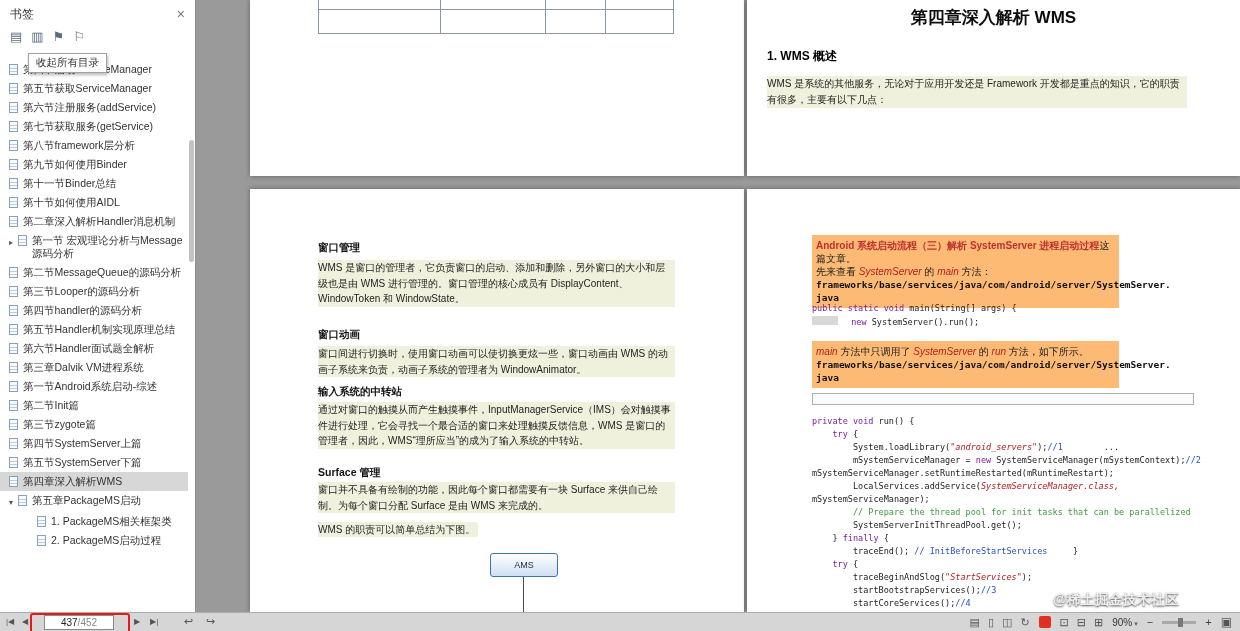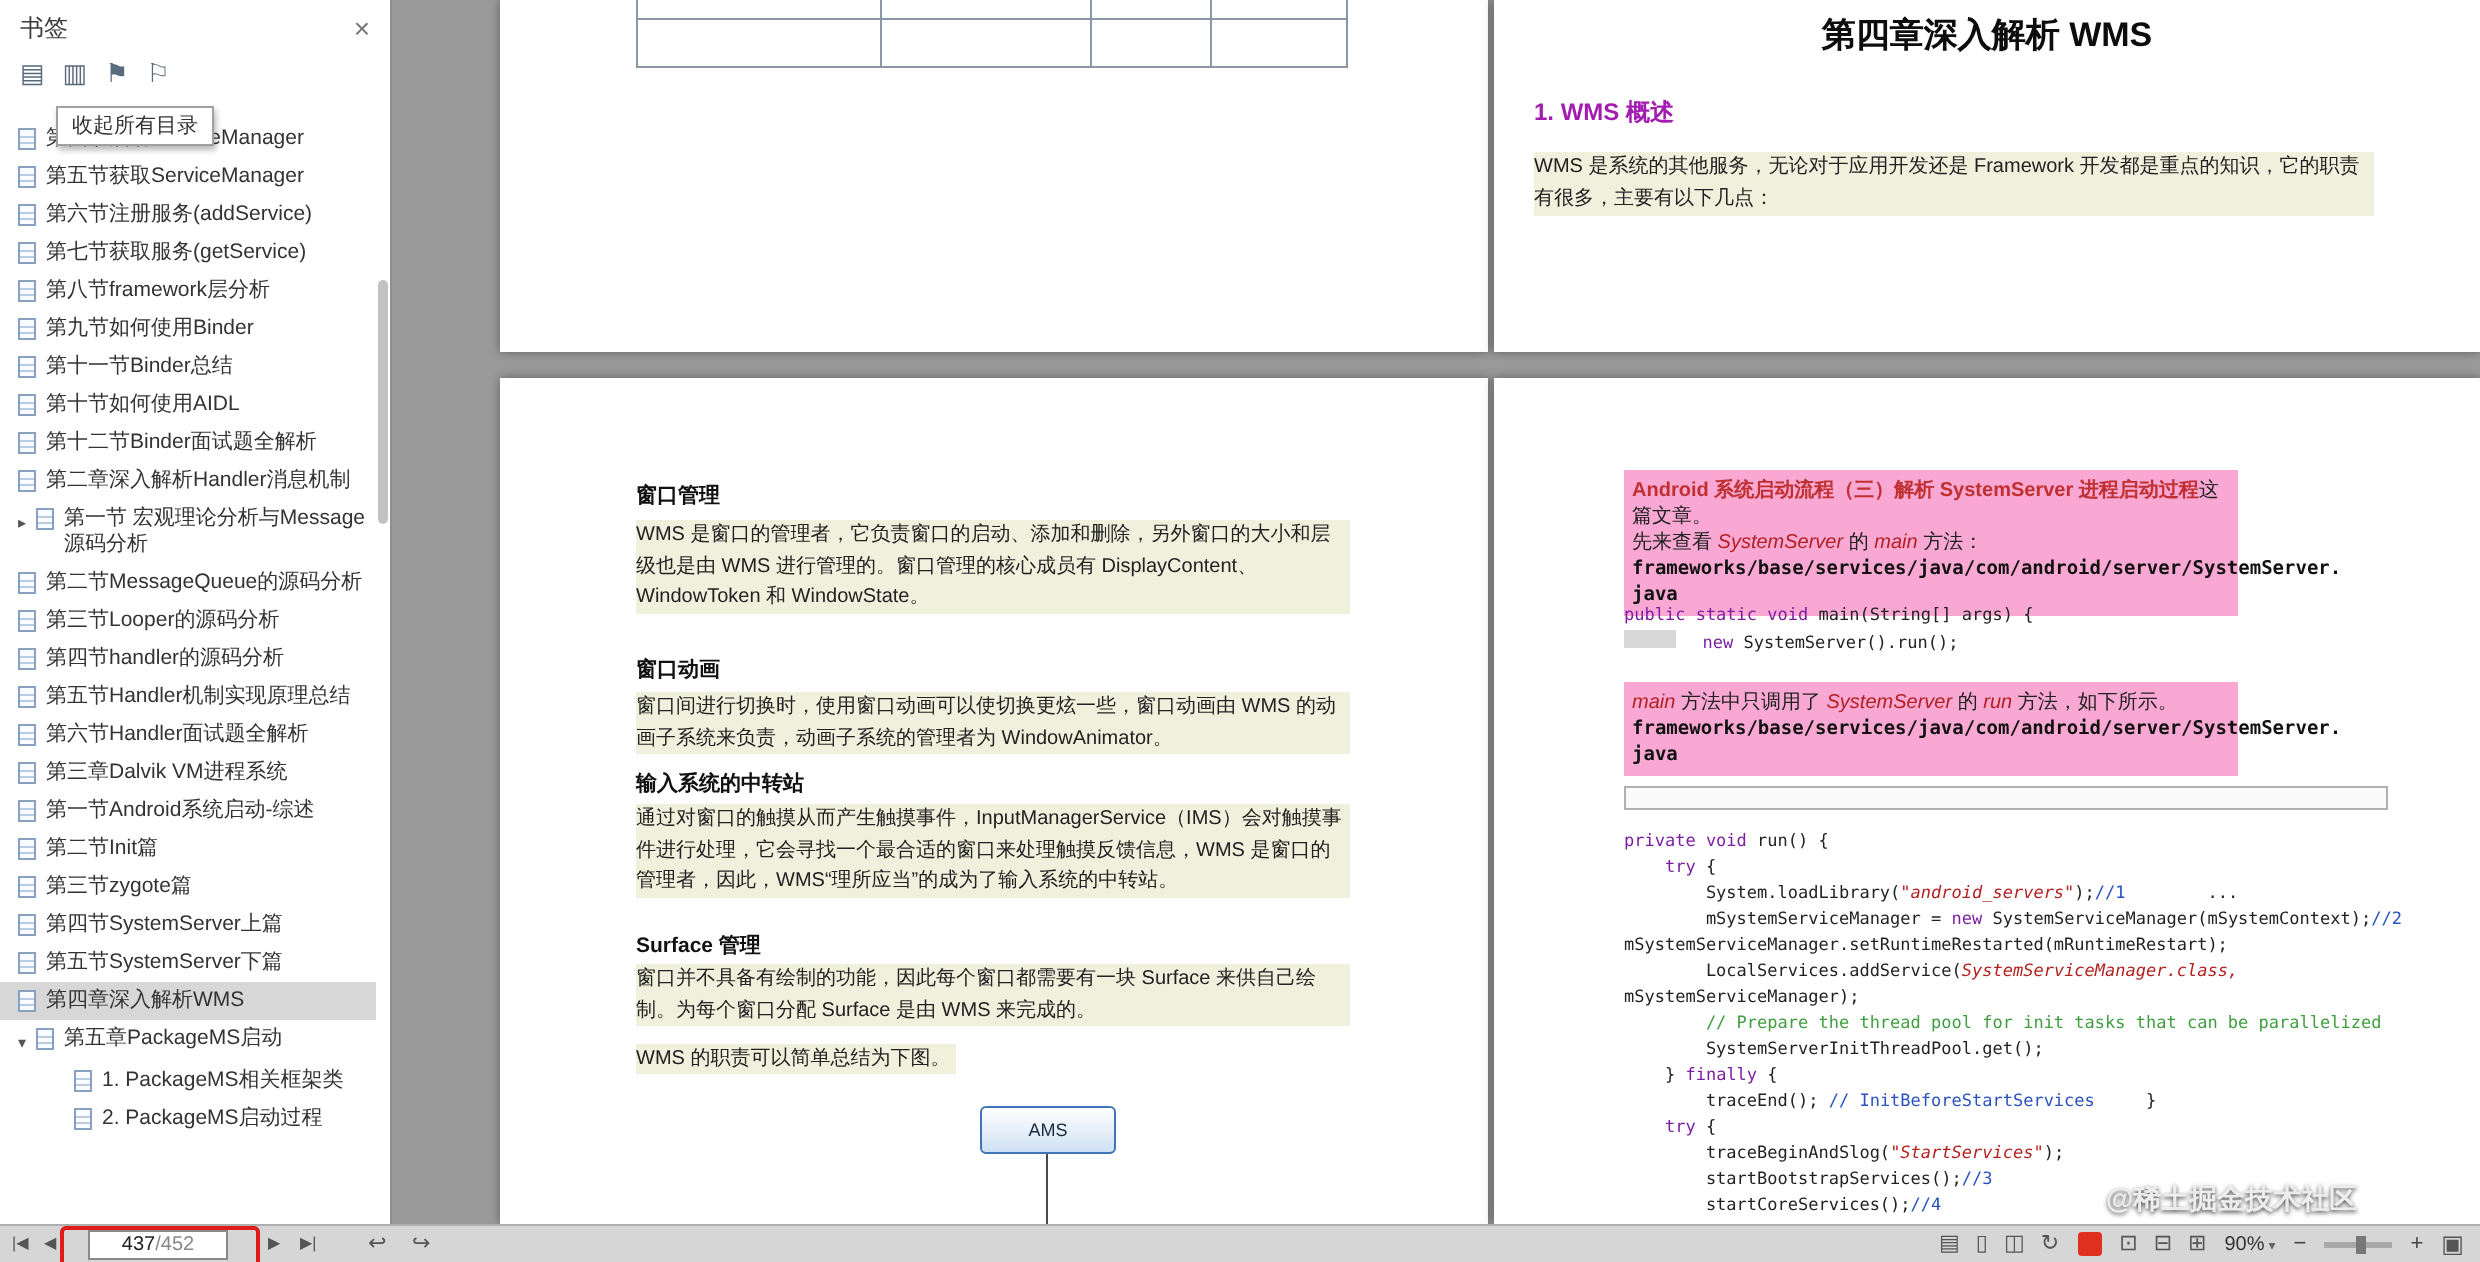--- a/index.html
+++ b/index.html
@@ -34,37 +34,37 @@
 
   
   .tbl{position:absolute;left:68px;top:0;width:356px;height:34px;border-bottom:1px solid #8a97a5;display:flex;box-sizing:border-box;}
   .tbl .tc{border-left:1px solid #8a97a5;box-sizing:border-box;height:100%;}
   .tbl .tc.c1{width:122px;}.tbl .tc.c2{width:105px;}.tbl .tc.c3{width:60px;}
   .tbl .tc.c4{width:69px;border-right:1px solid #8a97a5;}
   .tbl-hline{position:absolute;left:68px;top:9px;width:356px;height:1px;background:#8a97a5;}
 
   
   .doc-title{position:absolute;left:0;top:6px;width:100%;text-align:center;font-size:17px;font-weight:bold;color:#0d0d0d;}
-  .h-overview{position:absolute;left:20px;top:48px;font-size:12px;font-weight:bold;color:#a21caf;}
+  .h-overview{position:absolute;left:20px;top:48px;font-size:12px;font-weight:bold;color:#000000;}
   .intro{position:absolute;left:20px;top:76px;width:420px;font-size:10px;line-height:16px;color:#222;}
   .hl{background:#f0f1dd;}
 
   
   .h-sec{position:absolute;left:68px;font-weight:bold;font-size:10.5px;color:#111;}
   #h-s1{top:52px;} #h-s2{top:139px;} #h-s3{top:196px;} #h-s4{top:277px;}
   .para{position:absolute;left:68px;width:357px;font-size:10px;line-height:15.5px;color:#222;}
   #p-s1{top:71px;} #p-s2{top:157px;} #p-s3{top:213px;} #p-s4{top:293px;}
   .caption{position:absolute;left:68px;top:333px;font-size:10px;line-height:15px;color:#222;padding-right:3px;}
   .ams-box{position:absolute;left:240px;top:364px;width:68px;height:24px;border:1px solid #3f74b8;border-radius:3px;
            background:linear-gradient(#ffffff,#cfe0f3);display:flex;align-items:center;justify-content:center;
            font-size:9px;color:#1a2b3c;box-sizing:border-box;}
   .ams-line{position:absolute;left:273px;top:388px;width:1px;height:35px;background:#4a4a4a;}
 
   
-  .note{position:absolute;left:65px;width:307px;background:#f9a8d4;padding:4px;font-size:10px;line-height:13px;color:#222;box-sizing:border-box;}
+  .note{position:absolute;left:65px;width:307px;background:#fdba74;padding:4px;font-size:10px;line-height:13px;color:#222;box-sizing:border-box;}
   #note1{top:46px;} #note2{top:152px;}
   .code{position:absolute;left:65px;font-family:"DejaVu Sans Mono",monospace;font-size:8.5px;color:#222;white-space:pre;}
   #code1{top:112px;line-height:14px;}
   #code2{top:226px;line-height:13px;}
   .emptybar{position:absolute;left:65px;top:204px;width:382px;height:12px;background:#fafafa;border:1px solid #b0b0b0;box-sizing:border-box;}
   .rline{white-space:pre-wrap;}
   .code .rline{white-space:pre;}
   .sg-b{font-weight:bold;font-family:"DejaVu Sans Mono",monospace;font-size:9.5px;color:#111;}
   .sg-rb{color:#c03030;font-weight:bold;}
   .sg-kw{color:#7b1fa2;}
@@ -142,24 +142,20 @@
         <div class="bm-item">
           <span class="bm-ic"></span>
           <span class="bm-lb">第十一节Binder总结</span>
         </div>
         <div class="bm-item">
           <span class="bm-ic"></span>
           <span class="bm-lb">第十节如何使用AIDL</span>
         </div>
         <div class="bm-item">
           <span class="bm-ic"></span>
-          <span class="bm-lb">第十二节Binder面试题全解析</span>
-        </div>
-        <div class="bm-item">
-          <span class="bm-ic"></span>
           <span class="bm-lb">第二章深入解析Handler消息机制</span>
         </div>
         <div class="bm-item">
           <span class="bm-arrow">▸</span>
           <span class="bm-ic"></span>
           <span class="bm-lb">第一节 宏观理论分析与Message源码分析</span>
         </div>
         <div class="bm-item">
           <span class="bm-ic"></span>
           <span class="bm-lb">第二节MessageQueue的源码分析</span>

